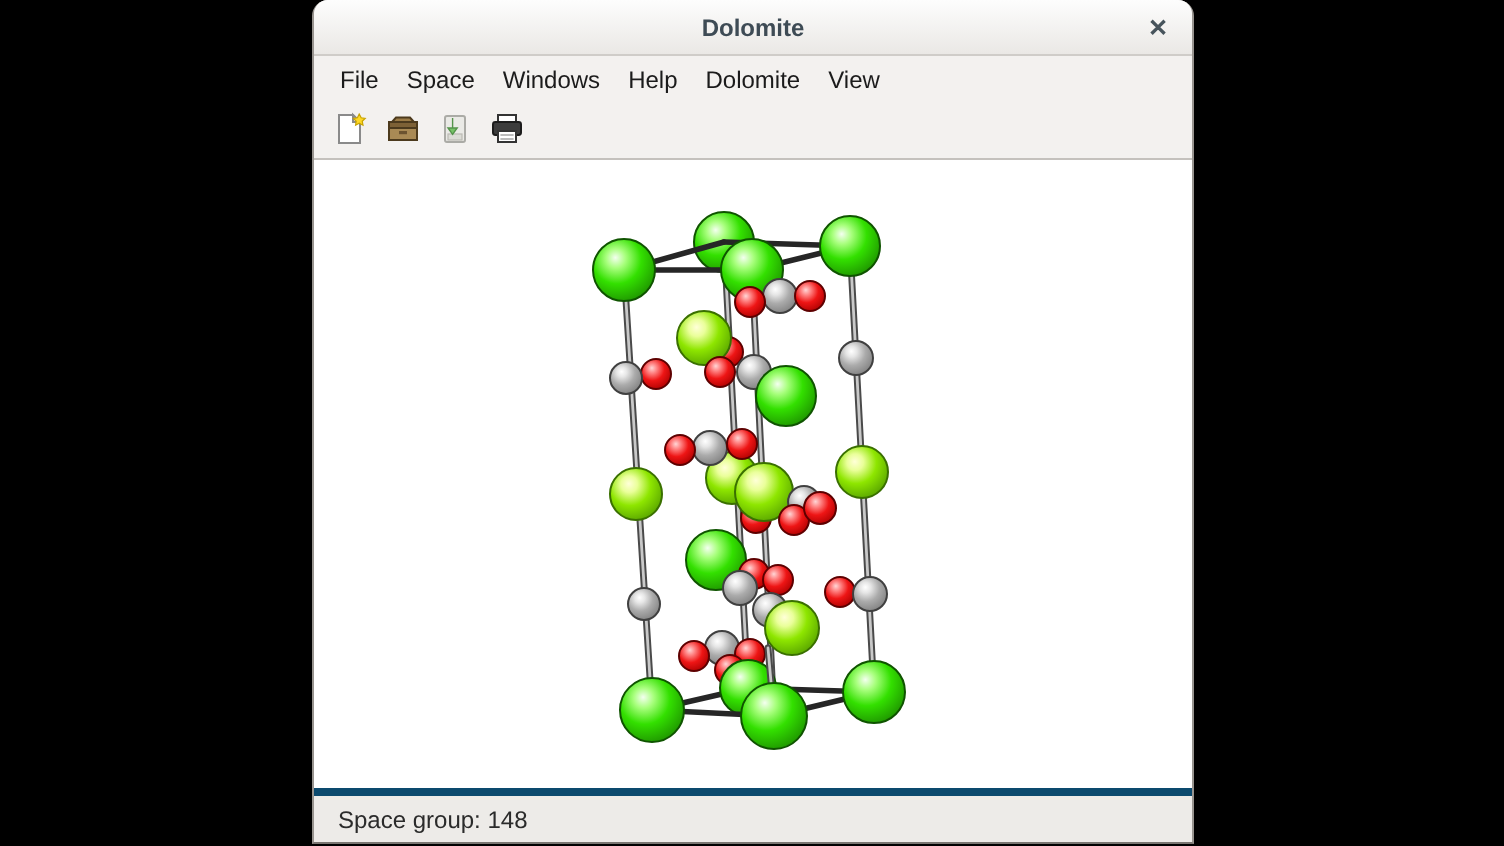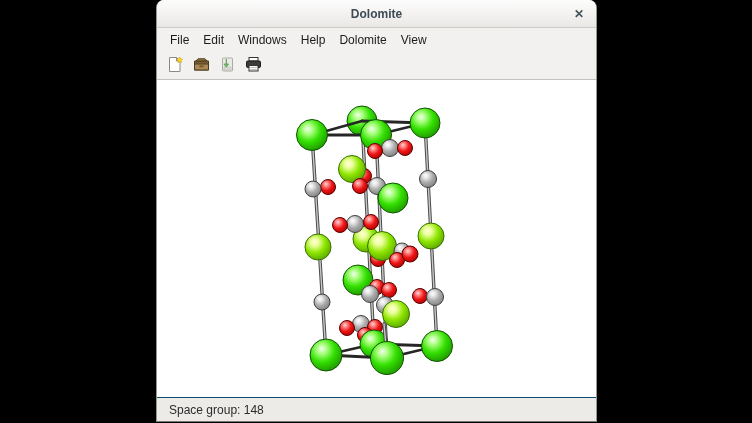--- a/index.html
+++ b/index.html
@@ -32,38 +32,38 @@
   .toolbar{
     height:29px;flex:0 0 29px;display:flex;align-items:center;gap:8px;
     padding-left:9px;background:#f3f1ef;border-bottom:1px solid #c4c1bd;
   }
   .tool-btn{width:18px;height:18px;display:flex;align-items:center;justify-content:center;}
   .canvas{
     flex:1 1 auto;background:#ffffff;position:relative;overflow:hidden;
   }
   .canvas svg{position:absolute;left:0;top:0;}
   .statusbar{
-    height:23px;flex:0 0 23px;background:#edebe8;border-top:1px solid #0c4a6e;
+    height:23px;flex:0 0 23px;background:#edebe8;border-top:4px solid #0c4a6e;
     display:flex;align-items:center;padding-left:12px;
   }
   .status-text{font-size:12px;color:#2b2b2b;}
 </style>
 </head>
 <body>
 
 <div class="window">
 
   <div class="titlebar">
     <span class="title">Dolomite</span>
     <span class="close-btn">✕</span>
   </div>
 
   <div class="menubar">
     <span class="menu-item">File</span>
-    <span class="menu-item">Edit</span>
+    <span class="menu-item">Space</span>
     <span class="menu-item">Windows</span>
     <span class="menu-item">Help</span>
     <span class="menu-item">Dolomite</span>
     <span class="menu-item">View</span>
   </div>
 
   <div class="toolbar">
     <span class="tool-btn" title="New">
       <svg width="17" height="17" viewBox="0 0 17 17">
         <path d="M2.5 1.5 h7 l3.5 3.5 v10.5 h-10.5 z" fill="#ffffff" stroke="#8a8a8a"></path>

